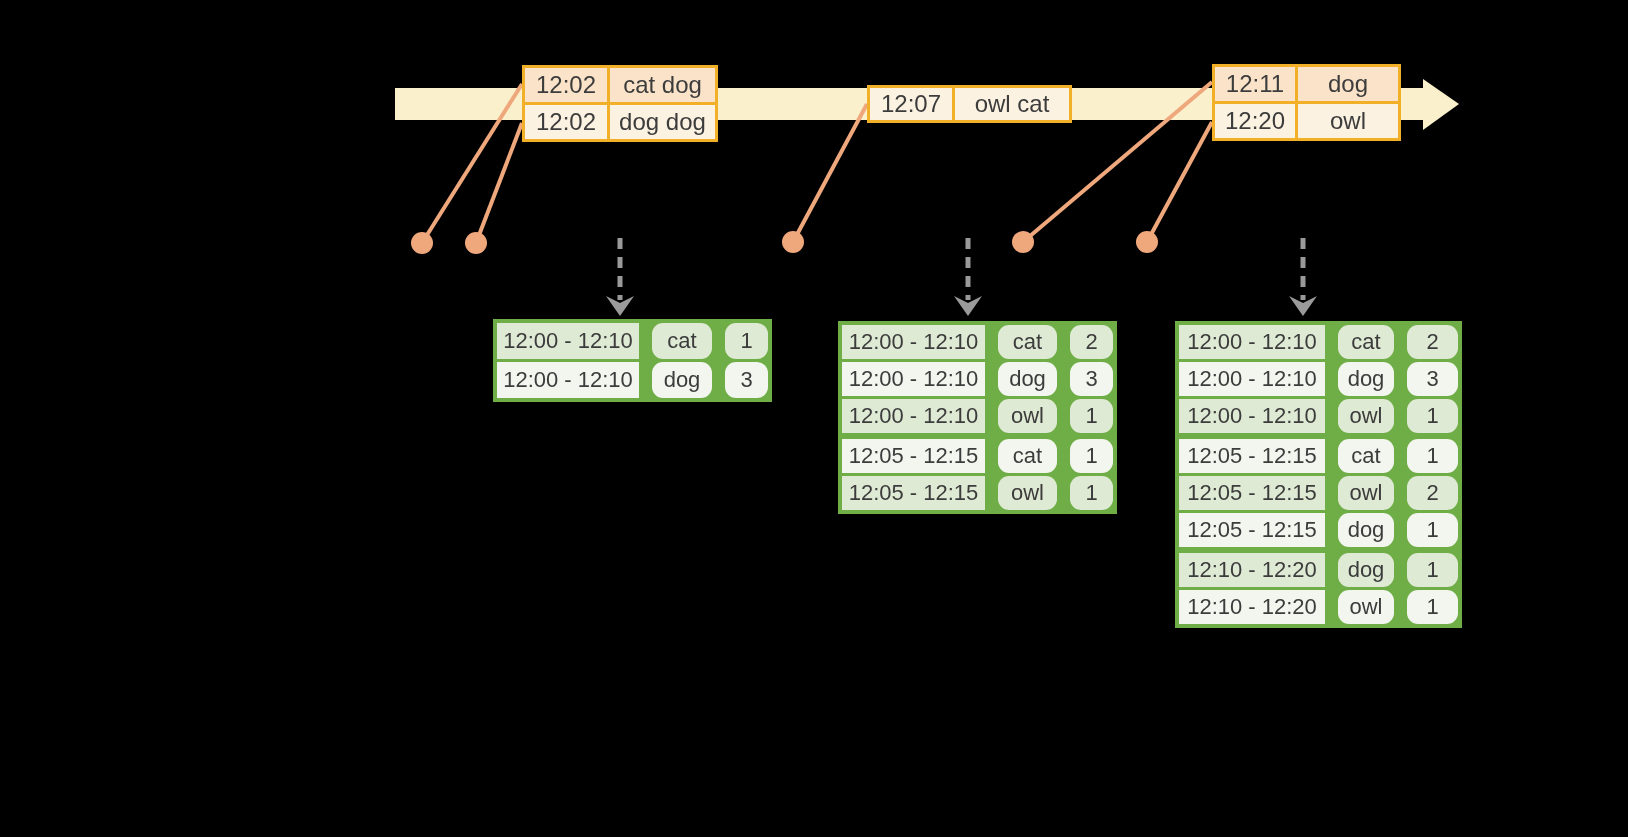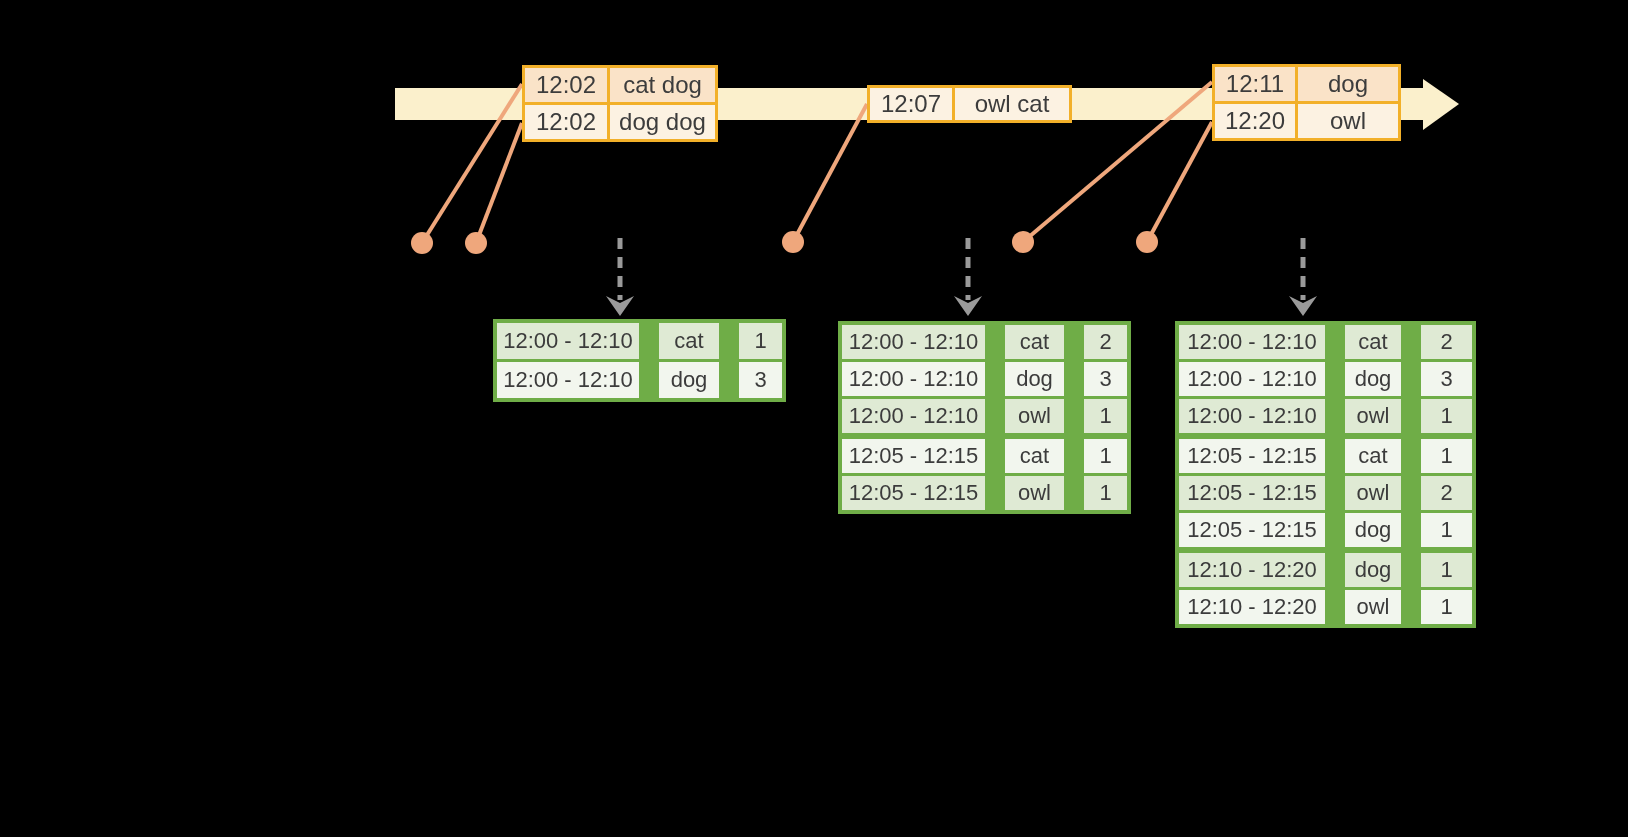--- a/index.html
+++ b/index.html
@@ -36,21 +36,21 @@
     border:4px solid var(--result_border,#6fad47);
     background:var(--result_border,#6fad47);
   }
   .rrow{display:flex;}
   .rrow + .rrow{margin-top:3px;}
   .rrow.gsep{margin-top:6px;}
   .rcell{
     display:flex;align-items:center;justify-content:center;
     font-size:22px;line-height:1;color:var(--text,#3c3c3c);
   }
-  .rcell + .rcell{margin-left:20px;}
+  .rcell + .rcell{margin-left:13px;border-radius:11px;}
   .rrow.dark  .rcell{background:var(--result_row_dark,#dfead4);}
   .rrow.light .rcell{background:var(--result_row_light,#f2f6ee);}
   .t-r0 .rrow{height:36px;} .t-r0 .c0{width:142px;} .t-r0 .c1{width:60px;} .t-r0 .c2{width:43px;}
   .t-r1 .rrow{height:34px;} .t-r1 .c0{width:143px;} .t-r1 .c1{width:59px;} .t-r1 .c2{width:43px;}
   .t-r2 .rrow{height:34px;} .t-r2 .c0{width:146px;} .t-r2 .c1{width:56px;} .t-r2 .c2{width:51px;}
 </style>
 </head>
 <body>
 
 <div class="canvas">

